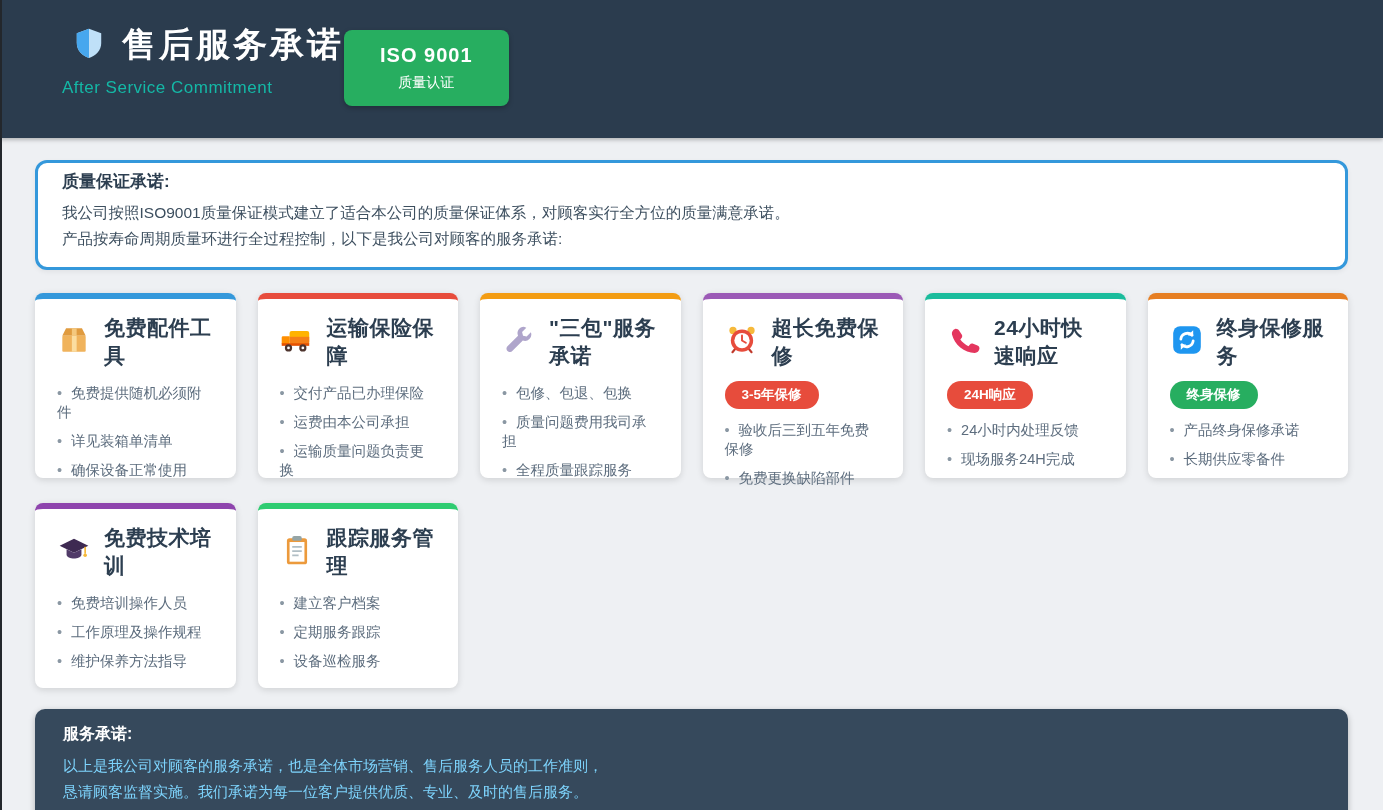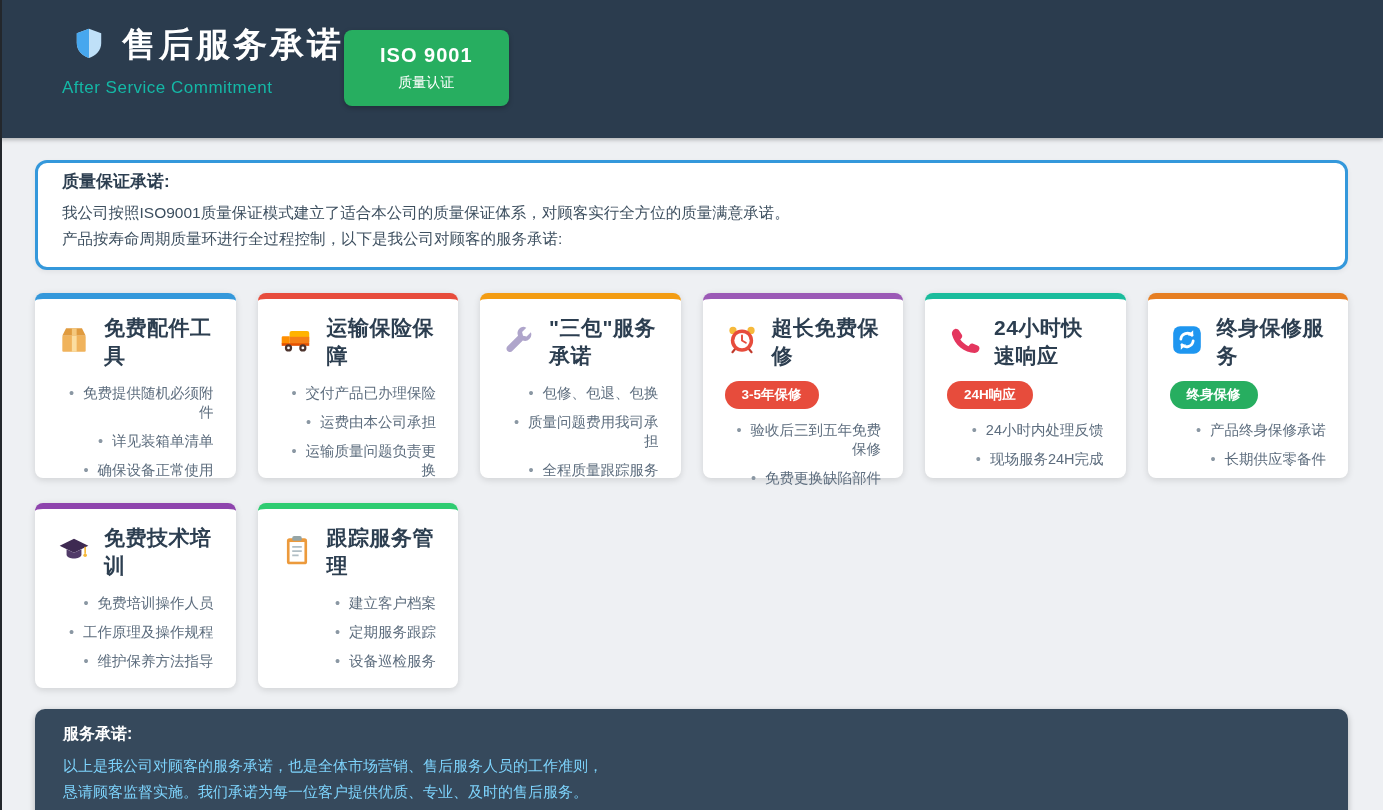--- a/index.html
+++ b/index.html
@@ -52,21 +52,21 @@
     box-shadow:0 2px 7px rgba(0,0,0,.13);
   }
   .card-head { display:flex; align-items:center; gap:13px; margin-bottom:9px; }
   .card-head svg { width:34px; height:34px; flex:0 0 auto; }
   .card-title { font-size:21px; font-weight:bold; color:#2c3e50; letter-spacing:.5px; }
   .card-badge {
     display:inline-block; color:#fff; font-size:13.5px; font-weight:bold;
     padding:5px 17px; border-radius:16px; margin:2px 0 7px;
   }
   .card-list { list-style:none; }
-  .card-list li { font-size:14.5px; color:#5d6d7e; padding:5px 0;text-align:right; }
+  .card-list li { font-size:14.5px; color:#5d6d7e; padding:5px 0; }
   .card-list li::before { content:"•"; color:#8a97a3; margin-right:9px; }
 
   
   .footer-box {
     margin:21px 35px 0; background:#36495c; border-radius:10px;
     padding:15px 28px 18px; box-shadow:0 2px 6px rgba(0,0,0,.25);
   }
   .footer-box .f-title { color:#ffffff; font-size:16px; font-weight:bold; margin-bottom:8px; }
   .footer-box .f-line { color:#7dd3fc; font-size:15px; line-height:1.75; }
 </style>

